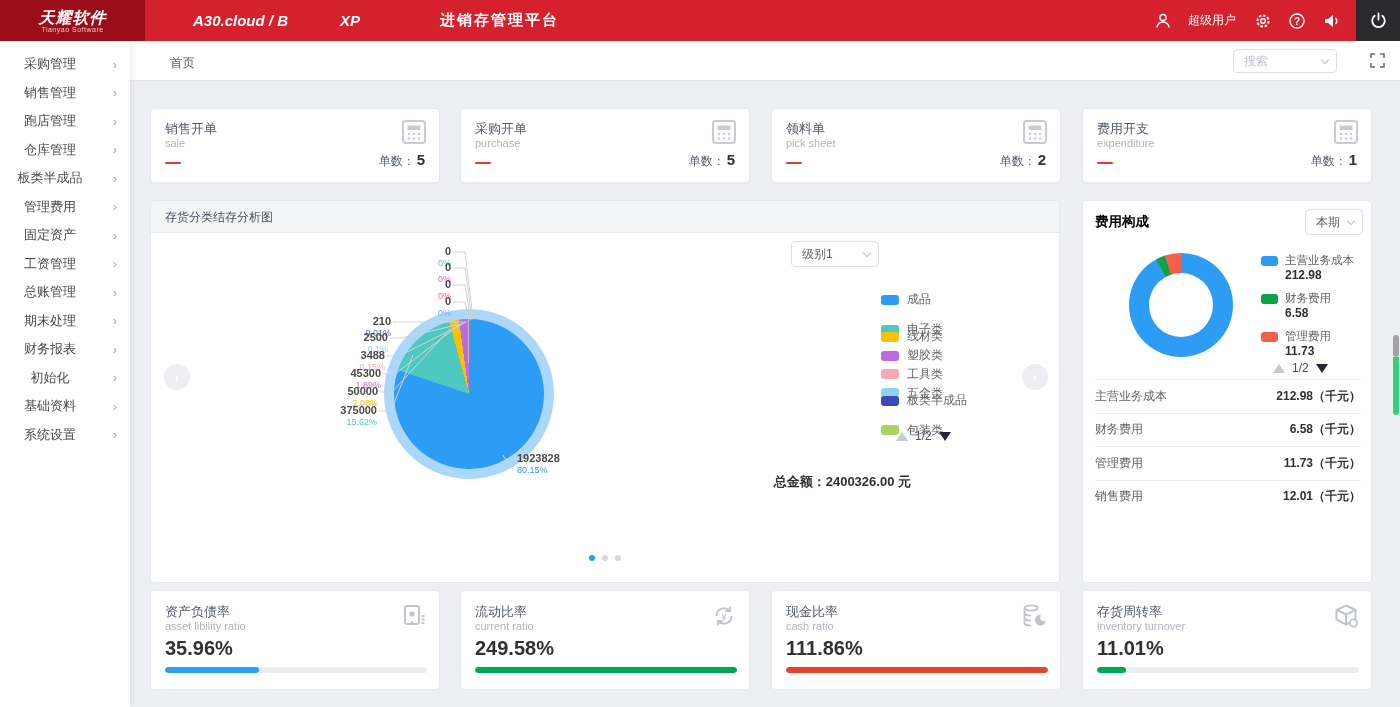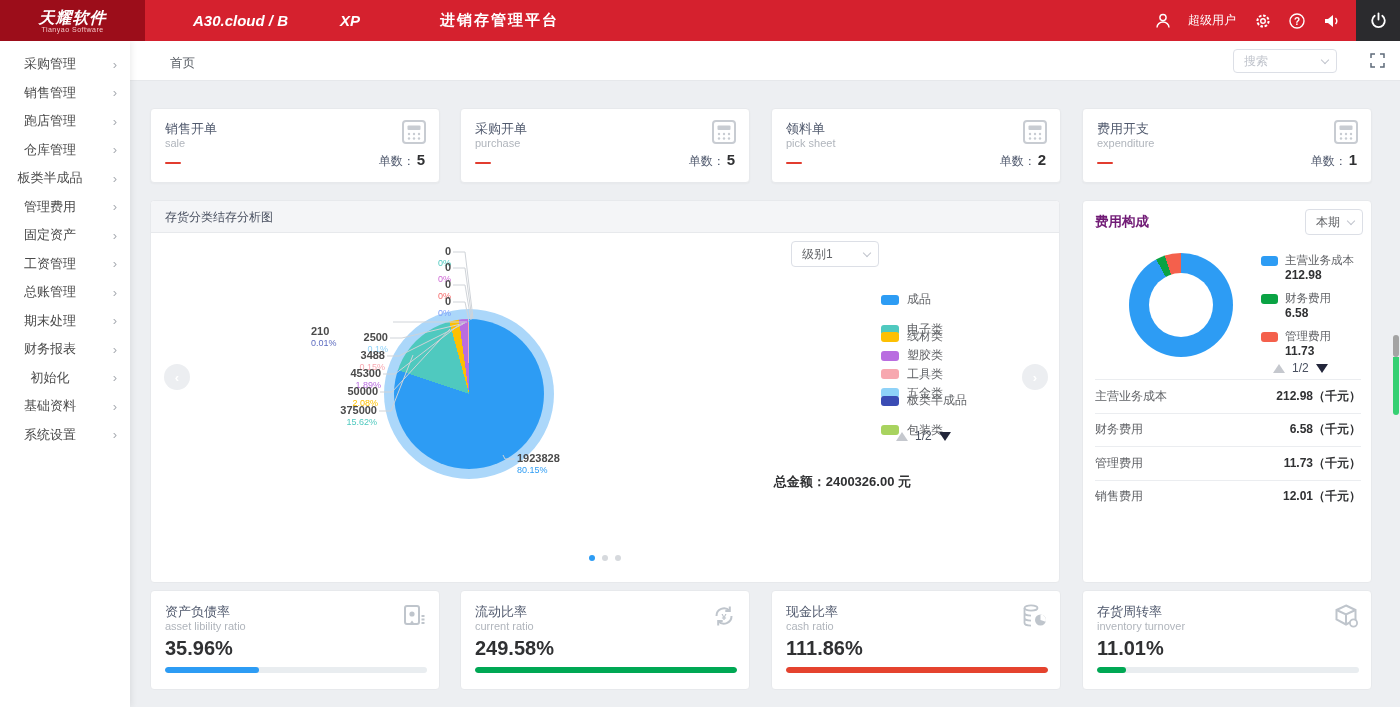--- a/index.html
+++ b/index.html
@@ -64,21 +64,21 @@
 .pager i{font-style:normal;margin:0 7px}
 .pie-pager{left:745px;top:196px}
 .total{position:absolute;left:560px;top:240px;width:200px;text-align:right;font-size:13px;font-weight:bold;color:#303133}
 .car-arrow{position:absolute;top:131px;width:26px;height:26px;border-radius:50%;background:#eceef1;color:#fff;font-size:13px;font-weight:bold;display:flex;align-items:center;justify-content:center;cursor:pointer}
 .dots{position:absolute;left:438px;top:322px;display:flex;align-items:center}
 .dot{width:6px;height:6px;border-radius:50%;background:#d6d9dd;margin-right:7px;cursor:pointer}
 .dot.active{background:#2d9cf4}
 
 
 .panel-exp{position:absolute;left:1082px;top:200px;width:290px;height:383px;background:#fff;border:1px solid #e7e9ec;border-radius:4px}
-.exp-title{position:absolute;left:12px;top:12px;font-size:13.5px;color:#701a75;font-weight:bold}
+.exp-title{position:absolute;left:12px;top:12px;font-size:13.5px;color:#000000;font-weight:bold}
 .exp-select{left:222px;top:8px;width:58px}
 .donut{position:absolute;left:46px;top:52px;width:104px;height:104px;border-radius:50%}
 .donut-hole{position:absolute;left:66px;top:72px;width:64px;height:64px;border-radius:50%;background:#fff}
 .exp-li{position:absolute;left:178px;cursor:pointer}
 .exp-li .row1{display:flex;align-items:center}
 .exp-li .sw{width:17px;height:10px;border-radius:3px}
 .exp-li .lab{margin-left:7px;font-size:11.5px;color:#606266;white-space:nowrap}
 .exp-li .val{margin-left:24px;font-size:12px;font-weight:bold;color:#303133}
 .exp-pager{left:190px;top:160px}
 .exp-rows{position:absolute;left:12px;top:178px;width:266px}
@@ -327,21 +327,21 @@
             <span class="p" style="color: rgb(207, 107, 214);">0%</span>
           </div>
           <div class="plabel" style="top: 46px; left: 220px; text-align: right;">
             <span class="v">0</span>
             <span class="p" style="color: rgb(245, 108, 108);">0%</span>
           </div>
           <div class="plabel" style="top: 63px; left: 220px; text-align: right;">
             <span class="v">0</span>
             <span class="p" style="color: rgb(123, 158, 249);">0%</span>
           </div>
-          <div class="plabel" style="top: 83px; left: 160px;  margin-top: 10px;">
+          <div class="plabel" style="top: 83px; left: 160px; text-align: right;">
             <span class="v">210</span>
             <span class="p" style="color: rgb(93, 108, 192);">0.01%</span>
           </div>
           <div class="plabel" style="top: 99px; left: 157px; text-align: right;">
             <span class="v">2500</span>
             <span class="p" style="color: rgb(143, 210, 248);">0.1%</span>
           </div>
           <div class="plabel" style="top: 117px; left: 154px; text-align: right;">
             <span class="v">3488</span>
             <span class="p" style="color: rgb(247, 168, 176);">0.15%</span>

